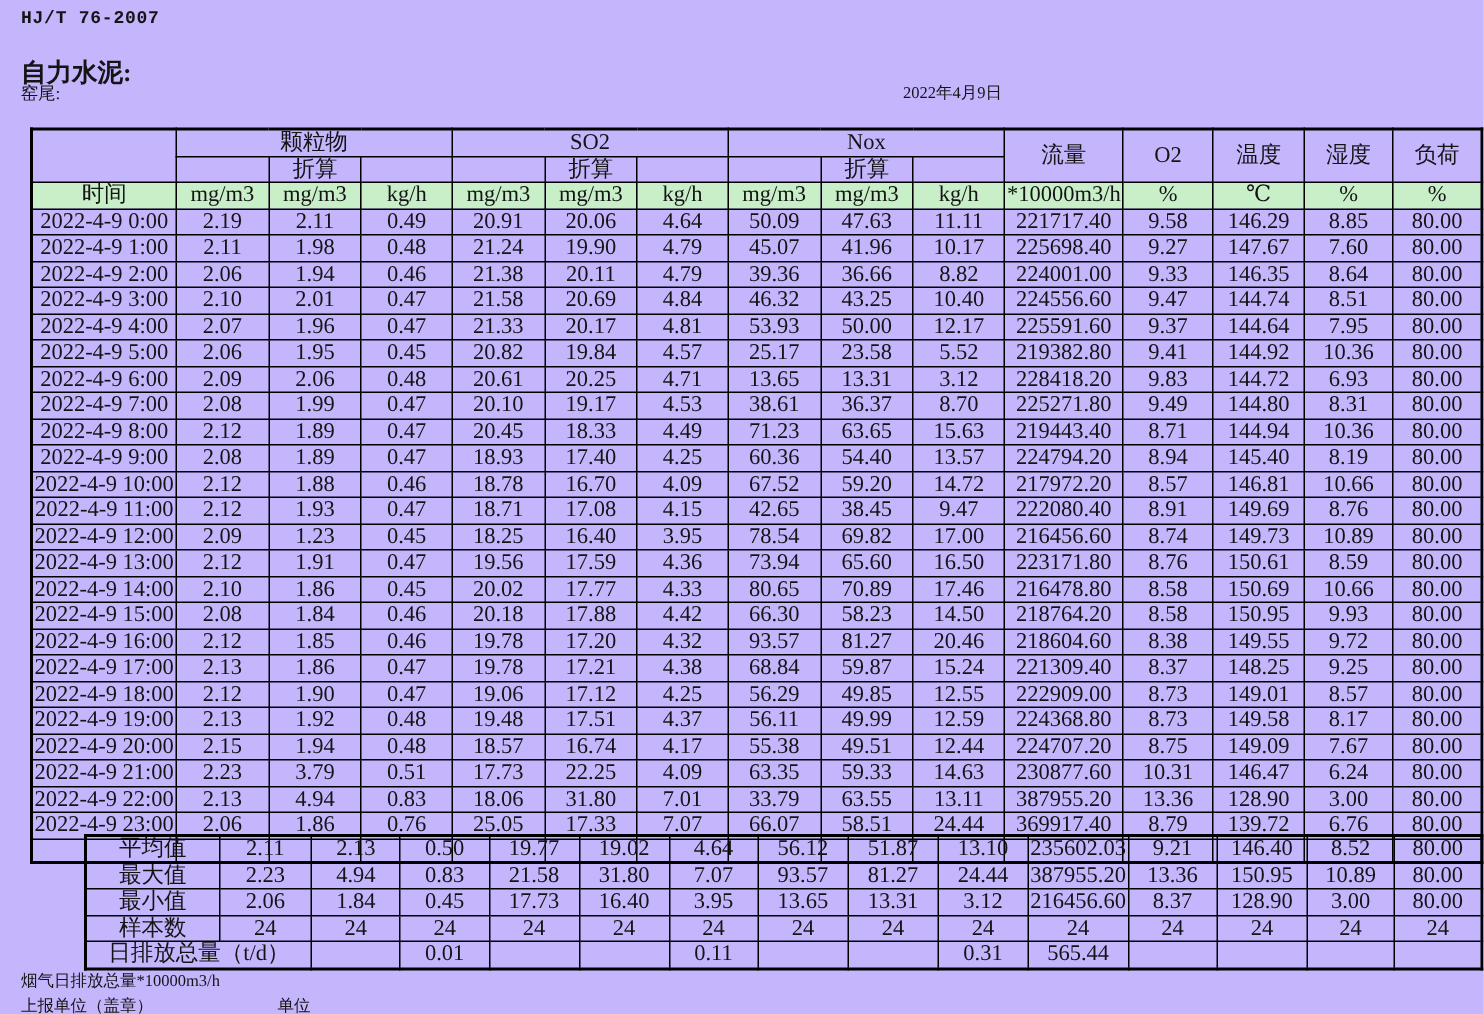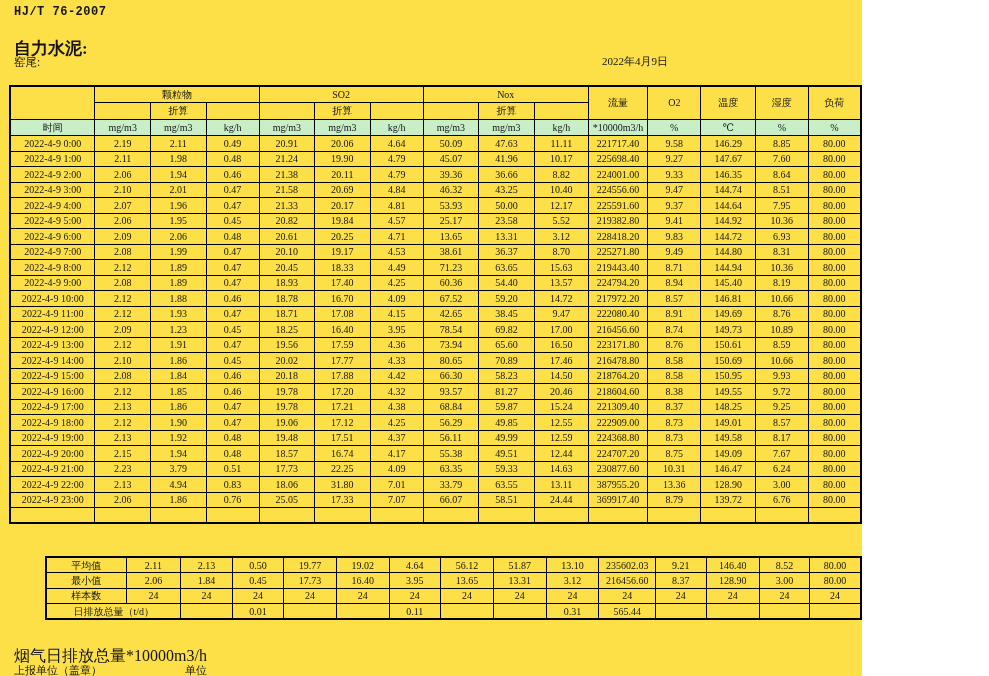--- a/index.html
+++ b/index.html
@@ -1,43 +1,43 @@
 <!DOCTYPE html>
 <html style="--header-green: #c8efc8;"><head>
 <meta charset="utf-8">
 <style>
   :root { --header-green: #c8efc8; --ink: #141414; --line: #000; }
   * { box-sizing: border-box; }
   body { margin: 0; background: #fff; }
   .page {
-    position: relative; width: 862px; height: 676px; background: #fde047;
+    position: relative; width: 989px; height: 676px; background: #c4b5fd;
     color: var(--ink); font-family: "Liberation Serif", "DejaVu Serif", serif;
     overflow: hidden;
   }
   .std-code { position: absolute; top: 5px; left: 14px; font-size: 12px; font-weight: bold;
               font-family: "Liberation Mono", monospace; letter-spacing: 0.5px; }
   .title { position: absolute; top: 24px; left: 0; right: 0; text-align: center;
            font-size: 14.5px; font-weight: bold; }
   .company { position: absolute; top: 37px; left: 14px; font-size: 17px; font-weight: bold; }
   .station { position: absolute; top: 55px; left: 14px; font-size: 11.5px; font-weight: normal; }
   .report-date { position: absolute; top: 54px; left: 602px; font-size: 11px; }
 
-  table.report { position: absolute; left: 9px; border-collapse: collapse; table-layout: fixed;
-                 font-size: 10px; color: var(--ink); border: 2px solid var(--line); }
+  table.report { position: absolute; left: 20px; border-collapse: collapse; table-layout: fixed;
+                 font-size: 15px; color: var(--ink); border: 2px solid var(--line); }
   table.report th, table.report td {
     border: 1px solid var(--line); padding: 0 1px; text-align: center; vertical-align: middle;
     font-weight: normal; white-space: nowrap; overflow: hidden; height: 15.5px; line-height: 1.1;
   }
   table.main { top: 85px; }
   table.main thead th { height: 16.5px; }
   .unit-row th { background: var(--header-green); margin-left: 16px; }
   table.summary { top: 556px; margin-left: 36px; }
   td.left { text-align: left; padding-left: 3px; }
 
-  .foot-line1 { position: absolute; top: 646px; left: 14px; font-size: 16px; }
+  .foot-line1 { position: absolute; top: 646px; left: 14px; font-size: 11px; }
   .foot-line2 { position: absolute; top: 663px; left: 14px; font-size: 11px; }
   .foot-unit  { position: absolute; top: 663px; left: 185px; font-size: 11px; }
 </style>
 </head>
 <body>
 
 <div class="page">
 
   <div class="std-code">HJ/T  76-2007</div>
   <div class="company">自力水泥:</div>
@@ -562,20 +562,37 @@
           <td>56.12</td>
           <td>51.87</td>
           <td>13.10</td>
           <td>235602.03</td>
           <td>9.21</td>
           <td>146.40</td>
           <td>8.52</td>
           <td>80.00</td>
         </tr>
         <tr>
+          <td>最大值</td>
+          <td>2.23</td>
+          <td>4.94</td>
+          <td>0.83</td>
+          <td>21.58</td>
+          <td>31.80</td>
+          <td>7.07</td>
+          <td>93.57</td>
+          <td>81.27</td>
+          <td>24.44</td>
+          <td>387955.20</td>
+          <td>13.36</td>
+          <td>150.95</td>
+          <td>10.89</td>
+          <td>80.00</td>
+        </tr>
+        <tr>
           <td>最小值</td>
           <td>2.06</td>
           <td>1.84</td>
           <td>0.45</td>
           <td>17.73</td>
           <td>16.40</td>
           <td>3.95</td>
           <td>13.65</td>
           <td>13.31</td>
           <td>3.12</td>

